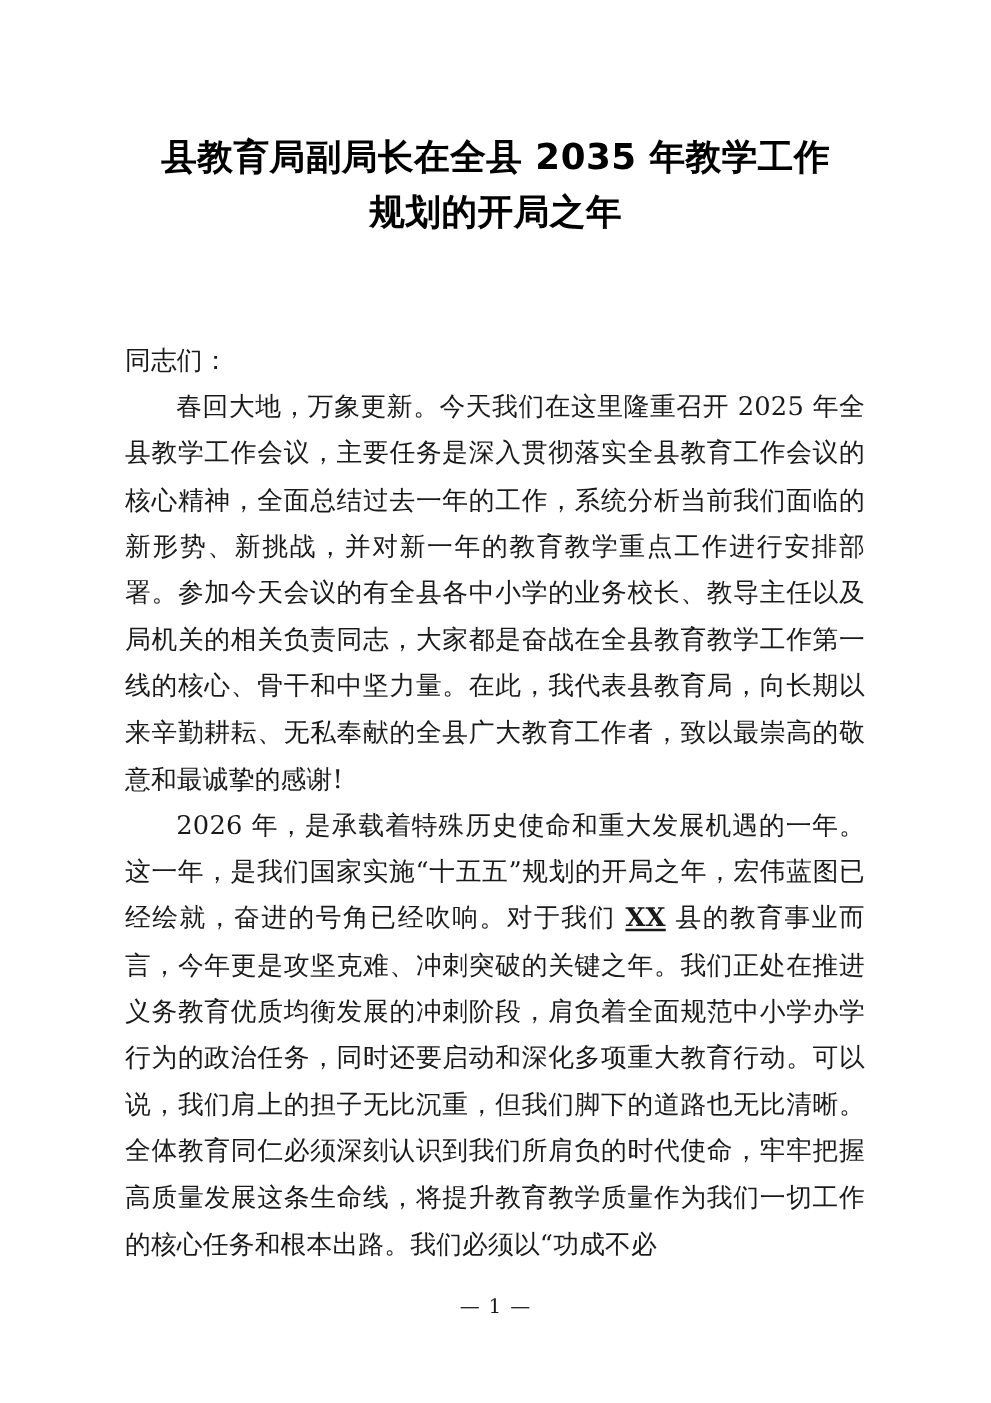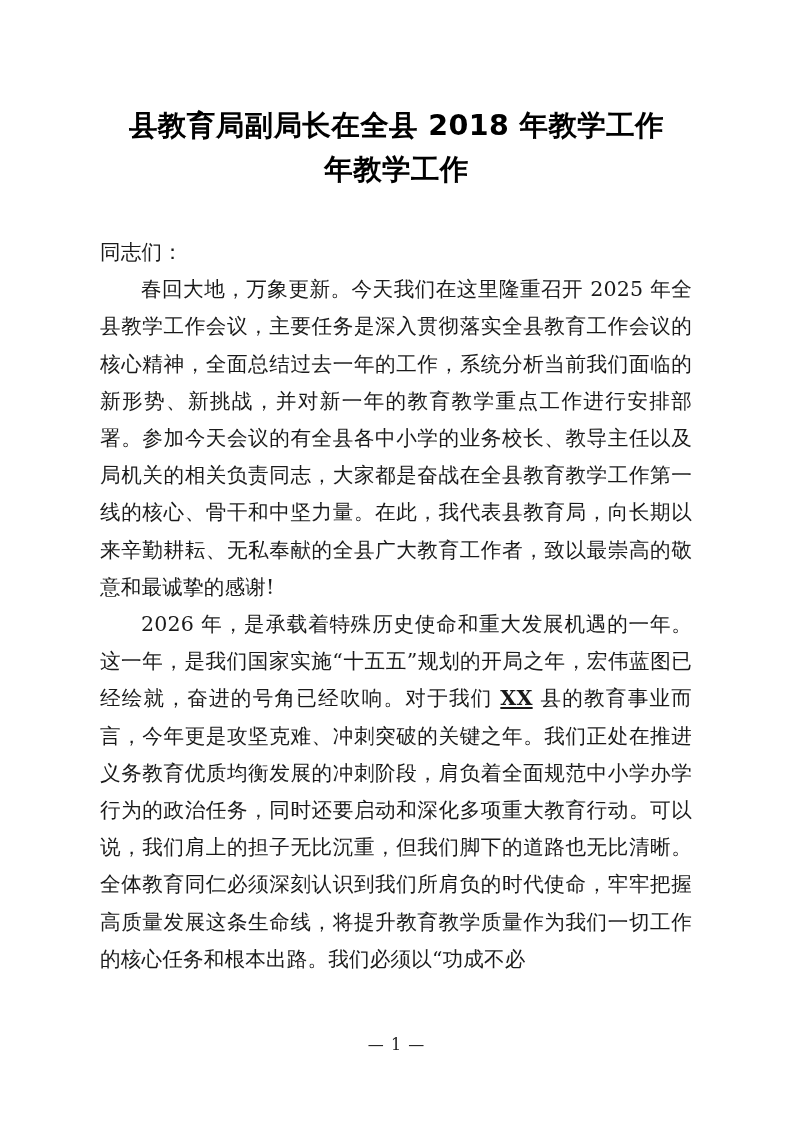--- a/index.html
+++ b/index.html
@@ -60,20 +60,21 @@
     letter-spacing: 0.15px;
     word-break: break-all;
   }
 
   .para.indent {
     text-indent: 41px;
   }
 
   .para.salutation {
     text-indent: 0;
+    margin-top: 36px;
   }
 
   .para b, .para .bold {
     font-weight: 700;
     text-decoration: underline;
   }
 
   
   .page-footer {
     position: absolute;
@@ -86,22 +87,22 @@
     color: #1a1a1a;
     letter-spacing: 1px;
   }
 </style>
 </head>
 <body>
 
 <div class="page">
 
   <div class="doc-title">
-    <div>县教育局副局长在全县 2018 年教学工作</div>
-    <div>年教学工作</div>
+    <div>县教育局副局长在全县 2035 年教学工作</div>
+    <div>规划的开局之年</div>
   </div>
 
   <div class="body-block">
 
     <p class="para salutation">同志们：</p>
 
 
     <p class="para indent">春回大地，万象更新。今天我们在这里隆重召开 2025 年全县教学工作会议，主要任务是深入贯彻落实全县教育工作会议的核心精神，全面总结过去一年的工作，系统分析当前我们面临的新形势、新挑战，并对新一年的教育教学重点工作进行安排部署。参加今天会议的有全县各中小学的业务校长、教导主任以及局机关的相关负责同志，大家都是奋战在全县教育教学工作第一线的核心、骨干和中坚力量。在此，我代表县教育局，向长期以来辛勤耕耘、无私奉献的全县广大教育工作者，致以最崇高的敬意和最诚挚的感谢!</p>
 
     <p class="para indent"><span>2026 年，是承载着特殊历史使命和重大发展机遇的一年。这一年，是我们国家实施“十五五”规划的开局之年，宏伟蓝图已经绘就，奋进的号角已经吹响。对于我们 </span><span class="bold">XX</span><span> 县的教育事业而言，今年更是攻坚克难、冲刺突破的关键之年。我们正处在推进义务教育优质均衡发展的冲刺阶段，肩负着全面规范中小学办学行为的政治任务，同时还要启动和深化多项重大教育行动。可以说，我们肩上的担子无比沉重，但我们脚下的道路也无比清晰。全体教育同仁必须深刻认识到我们所肩负的时代使命，牢牢把握高质量发展这条生命线，将提升教育教学质量作为我们一切工作的核心任务和根本出路。我们必须以“功成不必</span></p>

